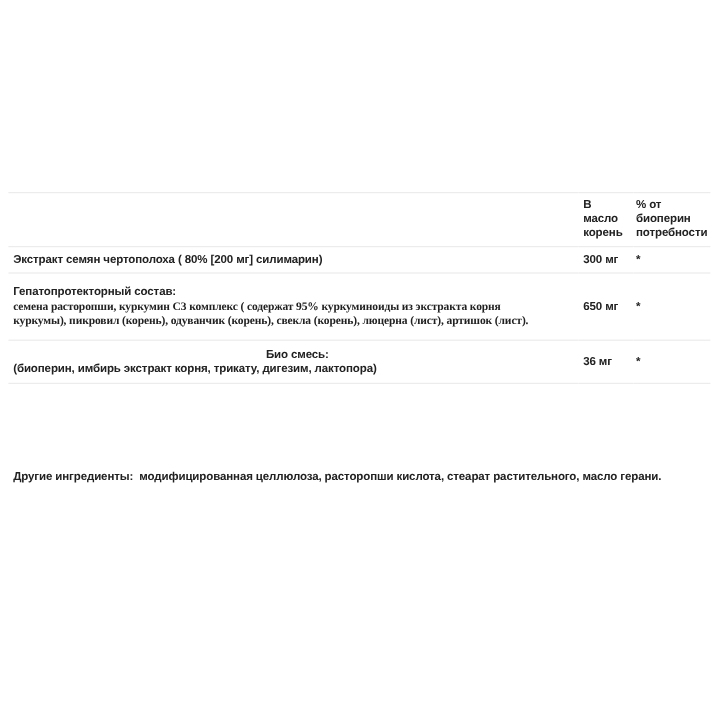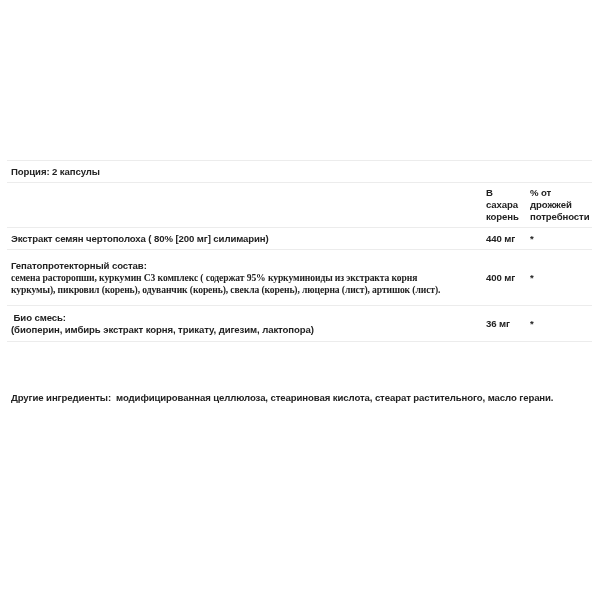--- a/index.html
+++ b/index.html
@@ -22,56 +22,53 @@
   .notes { position:absolute; left:11px; top:392px; width:580px;
            font-size:9.6px; font-weight:bold; line-height:12px; color:#222; letter-spacing:-0.1px; }
   .notes p { margin:0 0 10px 0; }
 </style>
 </head>
 <body>
 
 <div class="wrap">
   <table>
     <tbody>
-        <tr class="r1">
-      <td colspan="3">Порция: 2 капсулы</td>
-    </tr>
     <tr class="hdr">
       <td class="name"></td>
       <td class="amt">
         <span class="sub">В</span>
-        <span class="sub">сахара</span>
+        <span class="sub">масло</span>
         <span class="sub">корень</span>
       </td>
       <td class="pct">
         <span class="sub">% от</span>
-        <span class="sub">дрожжей</span>
+        <span class="sub">биоперин</span>
         <span class="sub">потребности</span>
       </td>
     </tr>
     <tr class="i1">
       <td class="name">Экстракт семян чертополоха ( 80% [200 мг] силимарин)</td>
-      <td class="amt">440 мг</td>
+      <td class="amt">300 мг</td>
       <td class="pct">*</td>
     </tr>
     <tr class="i3">
       <td class="name">
         <span class="sub">Гепатопротекторный состав:</span>
         <span class="sub" style="padding-right:20px;font-family:Liberation Serif, serif;">семена расторопши, куркумин C3 комплекс ( содержат 95% куркуминоиды из экстракта корня куркумы), пикровил (корень), одуванчик (корень), свекла (корень), люцерна (лист), артишок (лист).</span>
       </td>
-      <td class="amt">400 мг</td>
+      <td class="amt">650 мг</td>
       <td class="pct">*</td>
     </tr>
     <tr class="i4">
       <td class="name">
-        <span class="sub" style="white-space:pre;"> Био смесь:</span>
+        <span class="sub" style="white-space:pre;text-align:center;"> Био смесь:</span>
         <span class="sub">(биоперин, имбирь экстракт корня, трикату, дигезим, лактопора)</span>
       </td>
       <td class="amt">36 мг</td>
       <td class="pct">*</td>
     </tr>
   </tbody>
     </table>
 </div>
 
 <div class="notes">
-  <p style="white-space:pre-wrap;">Другие ингредиенты:  модифицированная целлюлоза, стеариновая кислота, стеарат растительного, масло герани.</p>
+  <p style="white-space:pre-wrap;">Другие ингредиенты:  модифицированная целлюлоза, расторопши кислота, стеарат растительного, масло герани.</p>
 </div>
 
 </body></html>

